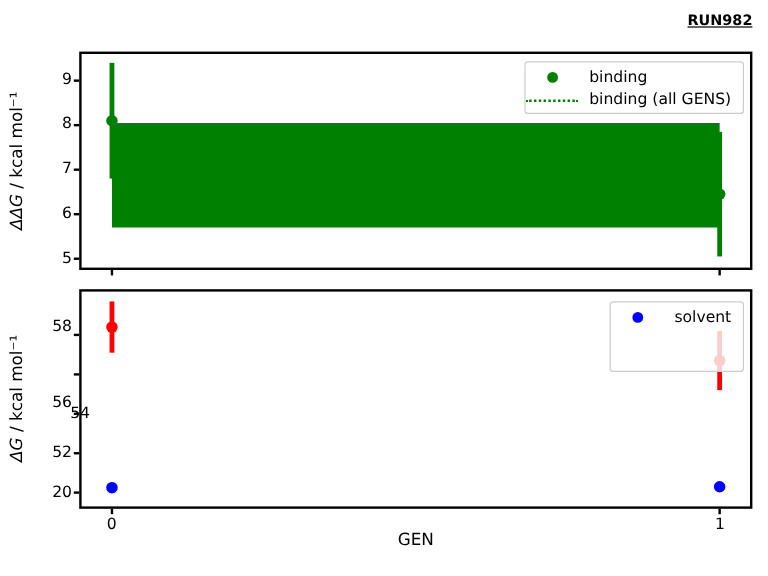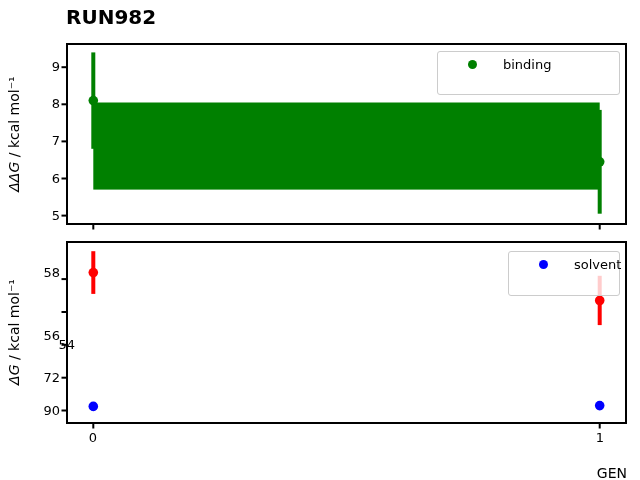--- a/index.html
+++ b/index.html
@@ -9,45 +9,45 @@
     overflow: hidden;
   }
   .axes {
     position: absolute; border: 2px solid #000; box-sizing: border-box;
     background: #fff; z-index: 0;
   }
   #axes-top    { left: 66px; top: 43px;  width: 561px; height: 182px; }
   #axes-bottom { left: 66px; top: 241px; width: 561px; height: 183px; }
   #plot-canvas { position: absolute; left: 0; top: 0; z-index: 1; pointer-events: none; }
   .plot-title {
-    position: absolute; left: 66px; top: 8px; width: 561px; text-align: left;
-    font-size: 20px; font-weight: bold; line-height: 19px; z-index: 2;
+    position: absolute; left: 66px; top: 8px; width: 561px; text-align: right;
+    font-size: 12px; font-weight: bold; line-height: 19px; z-index: 2; text-decoration: underline;
   }
   .ylabel {
     position: absolute; width: 220px; height: 18px; text-align: center;
     font-size: 14px; line-height: 18px; transform: rotate(-90deg); z-index: 2;
     white-space: nowrap;
   }
   #ylabel-top    { left: -96px; top: 125px; }
   #ylabel-bottom { left: -96px; top: 323px; }
   .ital { font-style: italic; }
   .xlabel {
-    position: absolute; left: 66px; top: 465px; width: 561px; text-align: right;
+    position: absolute; left: 66px; top: 442px; width: 561px; text-align: center;
     font-size: 14px; z-index: 2;
   }
   .tick-label { position: absolute; font-size: 13px; line-height: 18px; color: #000; z-index: 1; }
   .ytick { text-align: right; width: 30px; }
   .xtick { text-align: center; width: 30px; }
   .legend {
     position: absolute; box-sizing: border-box; z-index: 3;
     background: rgba(255,255,255,0.8); border: 1px solid #cccccc; border-radius: 3px;
-    padding: 3px 6px 0 12px;
+    padding: 3px 6px 0 0;
   }
   #legend-top    { left: 437px; top: 51px;  width: 183px; height: 44px; }
-  #legend-bottom { left: 508px; top: 251px; width: 112px; height: 45px; }
+  #legend-bottom { left: 508px; top: 251px; width: 112px; height: 59px; }
   .legend-row { display: flex; align-items: center; height: 19px; }
   .legend-handle { width: 44px; display: flex; justify-content: center; align-items: center; margin-right: 9px; flex: none; }
   .dot-handle  { width: 9px; height: 9px; border-radius: 50%; flex: none; }
   .dotted-handle { width: 44px; height: 0; border-top: 2px dotted #008000; }
   .legend-label { font-size: 13px; white-space: nowrap; }
 </style>
 </head>
 <body>
 
 <div class="figure" id="figure">
@@ -93,36 +93,42 @@
 
   <div class="xlabel">GEN</div>
 
   <div class="legend" id="legend-top">
     <div class="legend-row">
       <span class="legend-handle">
           <span class="dot-handle" style="background: rgb(0, 128, 0);"></span>
         </span>
       <span class="legend-label">binding</span>
     </div>
+    <div class="legend-row">
+      <span class="legend-handle">
+          <span class="dotted-handle" style="border-top-color: rgb(0, 128, 0);"></span>
+        </span>
+      <span class="legend-label">binding (all GENS)</span>
+    </div>
   </div>
 
   <div class="legend" id="legend-bottom">
     <div class="legend-row">
       <span class="legend-handle">
           <span class="dot-handle" style="background: rgb(0, 0, 255);"></span>
         </span>
       <span class="legend-label">solvent</span>
     </div>
   </div>
 
 <div class="tick-label ytick" style="left: 30px; top: 207px;">5</div>
     <div class="tick-label ytick" style="left: 30px; top: 170px;">6</div>
     <div class="tick-label ytick" style="left: 30px; top: 132px;">7</div>
     <div class="tick-label ytick" style="left: 30px; top: 95px;">8</div>
     <div class="tick-label ytick" style="left: 30px; top: 58px;">9</div>
-    <div class="tick-label ytick" style="left: 30px; top: 402px;">90</div>
-    <div class="tick-label ytick" style="left: 30px; top: 369px;">72</div>
+    <div class="tick-label ytick" style="left: 30px; top: 402px;">20</div>
+    <div class="tick-label ytick" style="left: 30px; top: 369px;">52</div>
     <div class="tick-label ytick" style="left: 45px; top: 336px;">54</div>
     <div class="tick-label ytick" style="left: 30px; top: 303px; margin-top: 24px;">56</div>
     <div class="tick-label ytick" style="left: 30px; top: 264px;">58</div>
     <div class="tick-label xtick" style="left: 78px; top: 429px;">0</div>
     <div class="tick-label xtick" style="left: 585px; top: 429px;">1</div>
   </div>
 
 </body></html>

